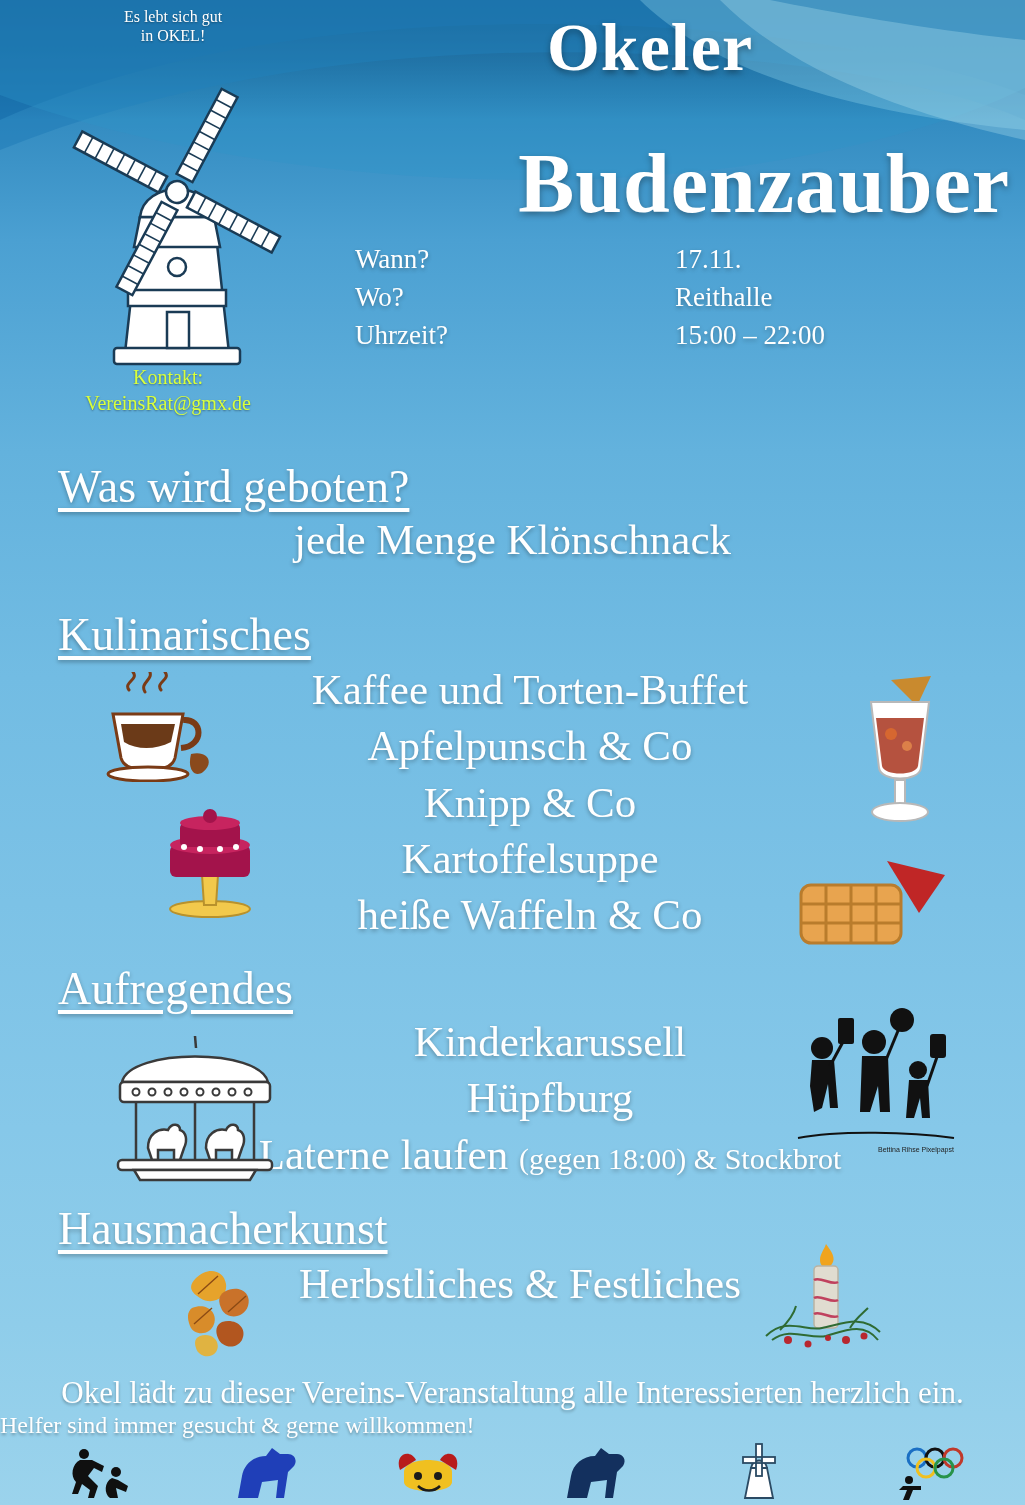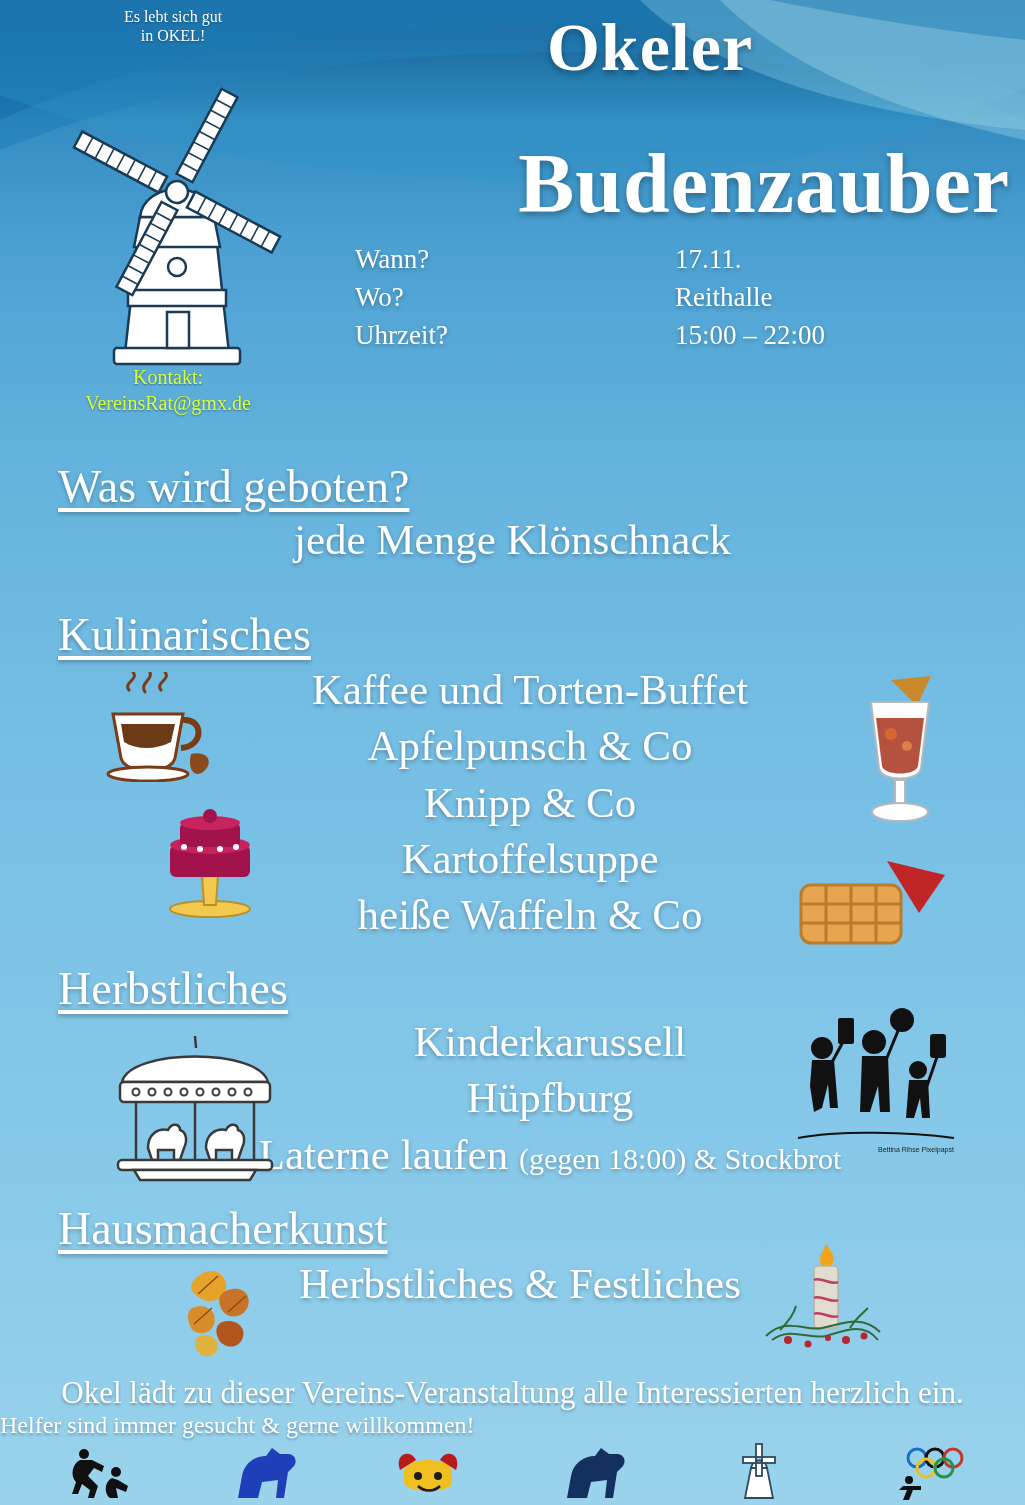--- a/index.html
+++ b/index.html
@@ -354,21 +354,21 @@
     <rect x="6" y="30" width="100" height="58" rx="10" fill="#e8a44f" stroke="#b97c2c" stroke-width="3"></rect>
     <g stroke="#b97c2c" stroke-width="3">
       <line x1="31" y1="30" x2="31" y2="88"></line>
       <line x1="56" y1="30" x2="56" y2="88"></line>
       <line x1="81" y1="30" x2="81" y2="88"></line>
       <line x1="6" y1="49" x2="106" y2="49"></line>
       <line x1="6" y1="68" x2="106" y2="68"></line>
     </g>
   </svg>
 
-  <div class="section-head" id="exciting-head">Herbstliches</div>
+  <div class="section-head" id="exciting-head">Aufregendes</div>
   <div id="exciting-body">
     <div class="body-line">Kinderkarussell</div>
     <div class="body-line">Hüpfburg</div>
     <div class="body-line">
       <span>Laterne laufen</span>
       <span class="small-inline">(gegen 18:00) &amp; Stockbrot</span>
     </div>
   </div>
 
   <svg class="ill" id="carousel-illustration" viewBox="0 0 190 155">

